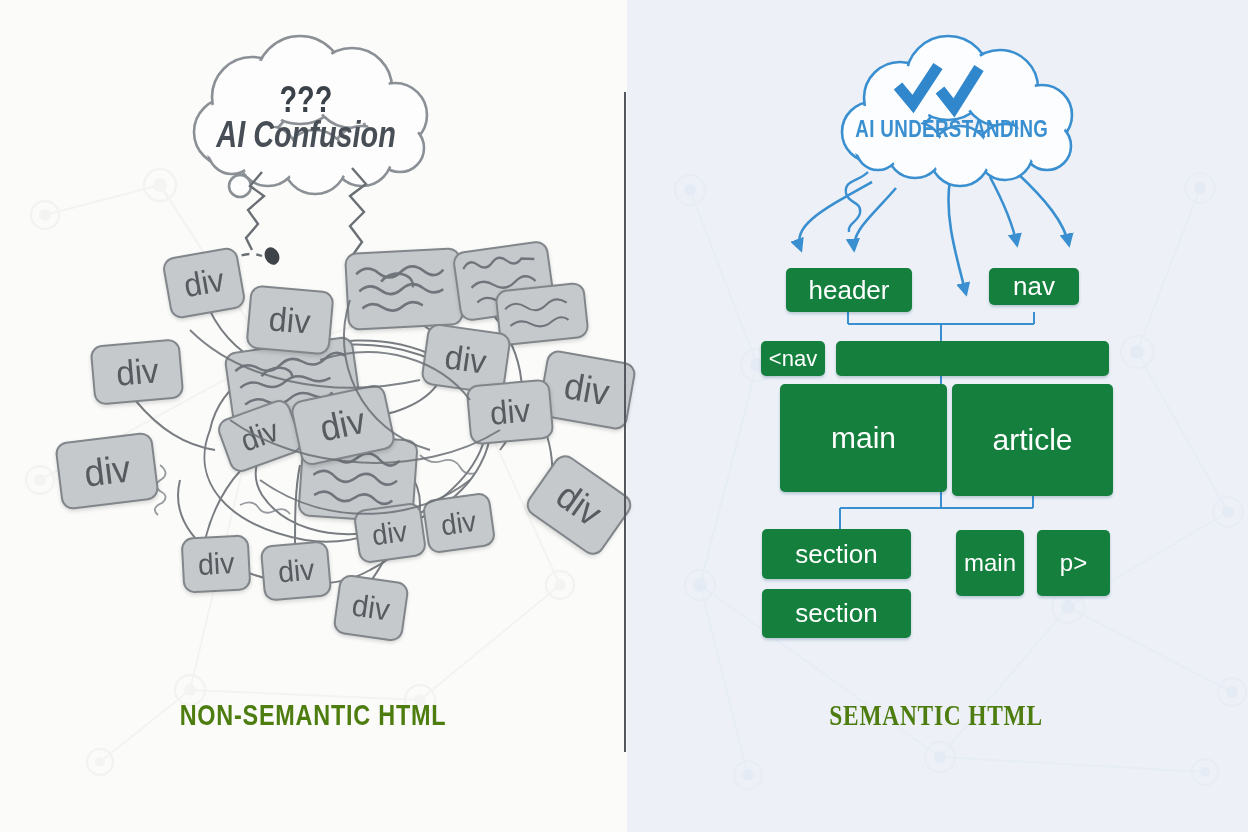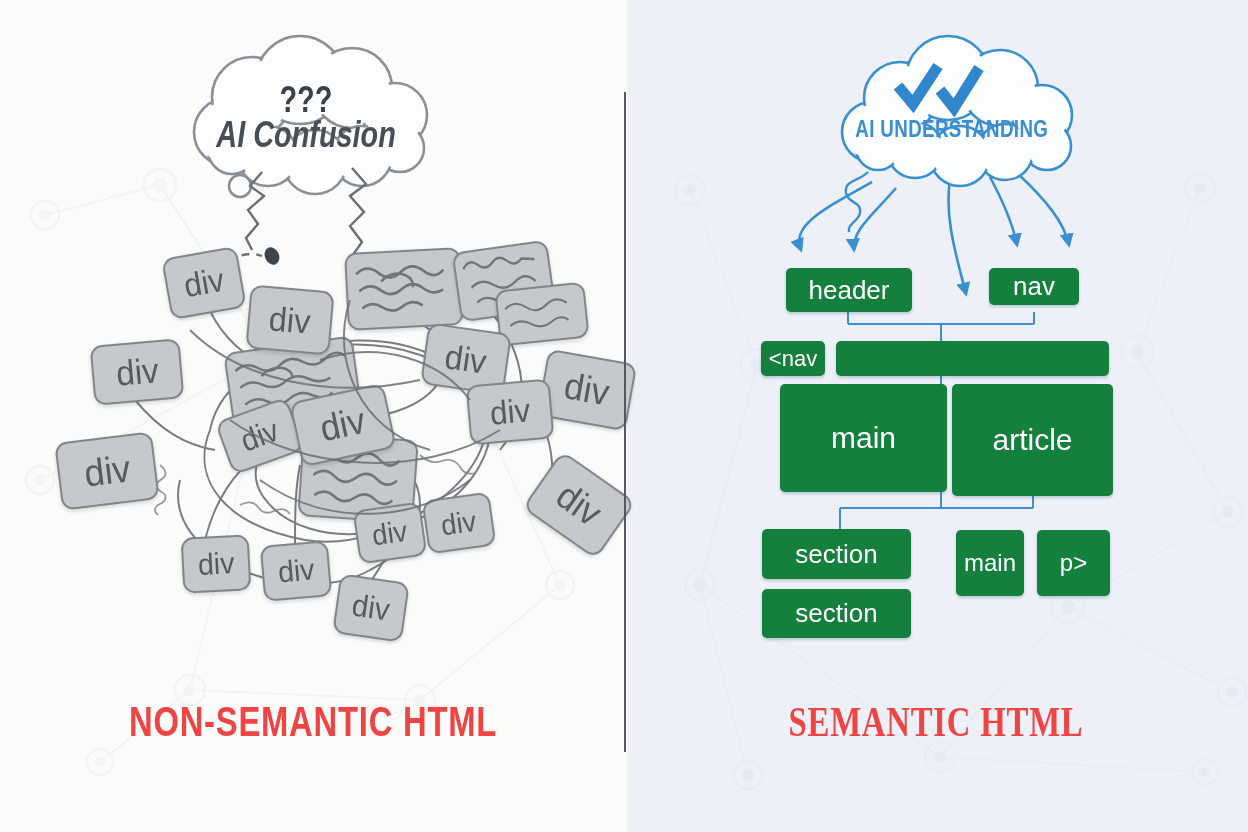--- a/index.html
+++ b/index.html
@@ -21,21 +21,21 @@
   
   .bbx{position:absolute;display:flex;align-items:center;justify-content:center;
        background:#15803d;border-radius:5px;color:#fff;
        box-shadow:0 2px 3px rgba(30,80,120,.25);}
 
   
   .cloudtxt{position:absolute;text-align:center;font-weight:700;white-space:nowrap;}
   .condensed{display:inline-block;transform:scaleX(.78);transform-origin:center;}
 
   
-  .title{position:absolute;font-weight:700;font-size:42px;color:#ef4444;
+  .title{position:absolute;font-weight:700;font-size:30px;color:#4d7c0f;
          white-space:nowrap;letter-spacing:1px;}
 </style>
 </head>
 <body>
 
 <div class="stage">
 
   <div class="panel-right-bg"></div>
 
   <svg width="1248" height="832" opacity="0.55">

